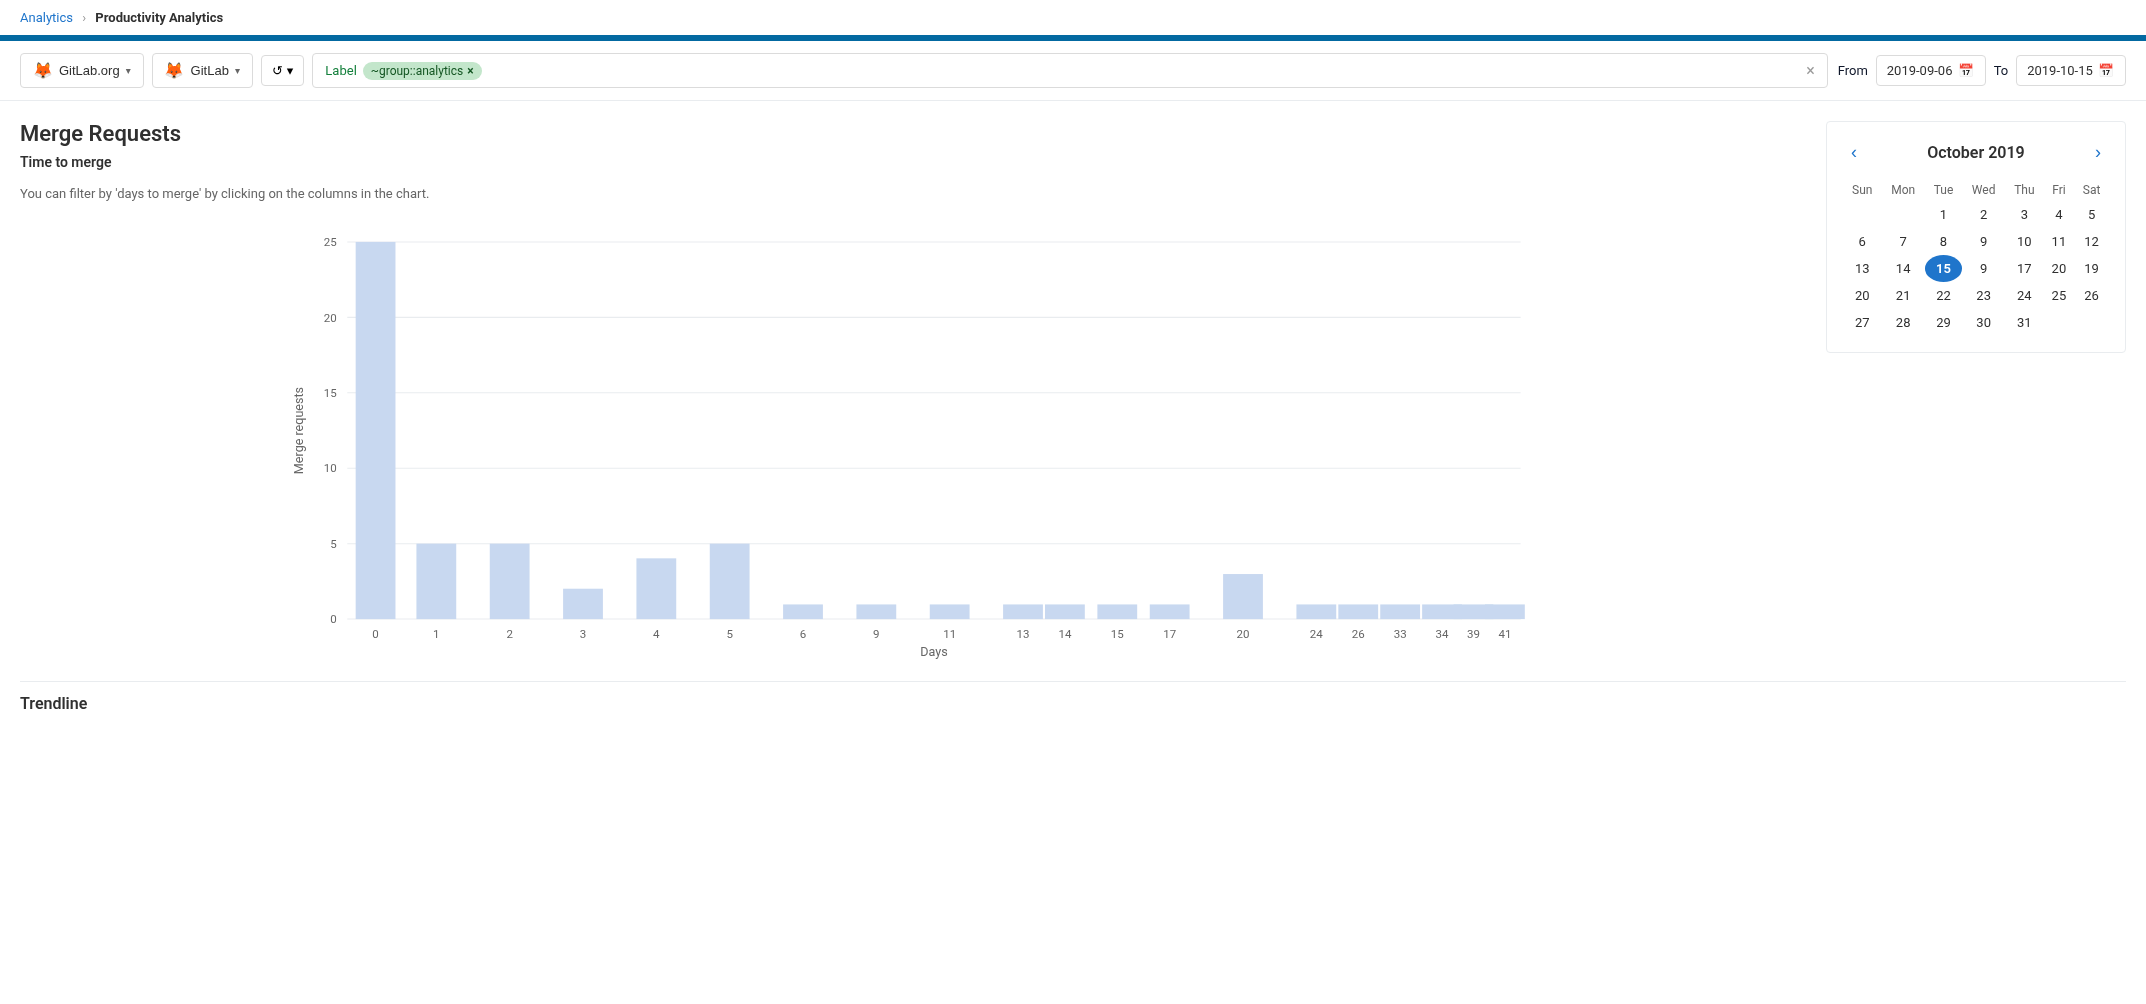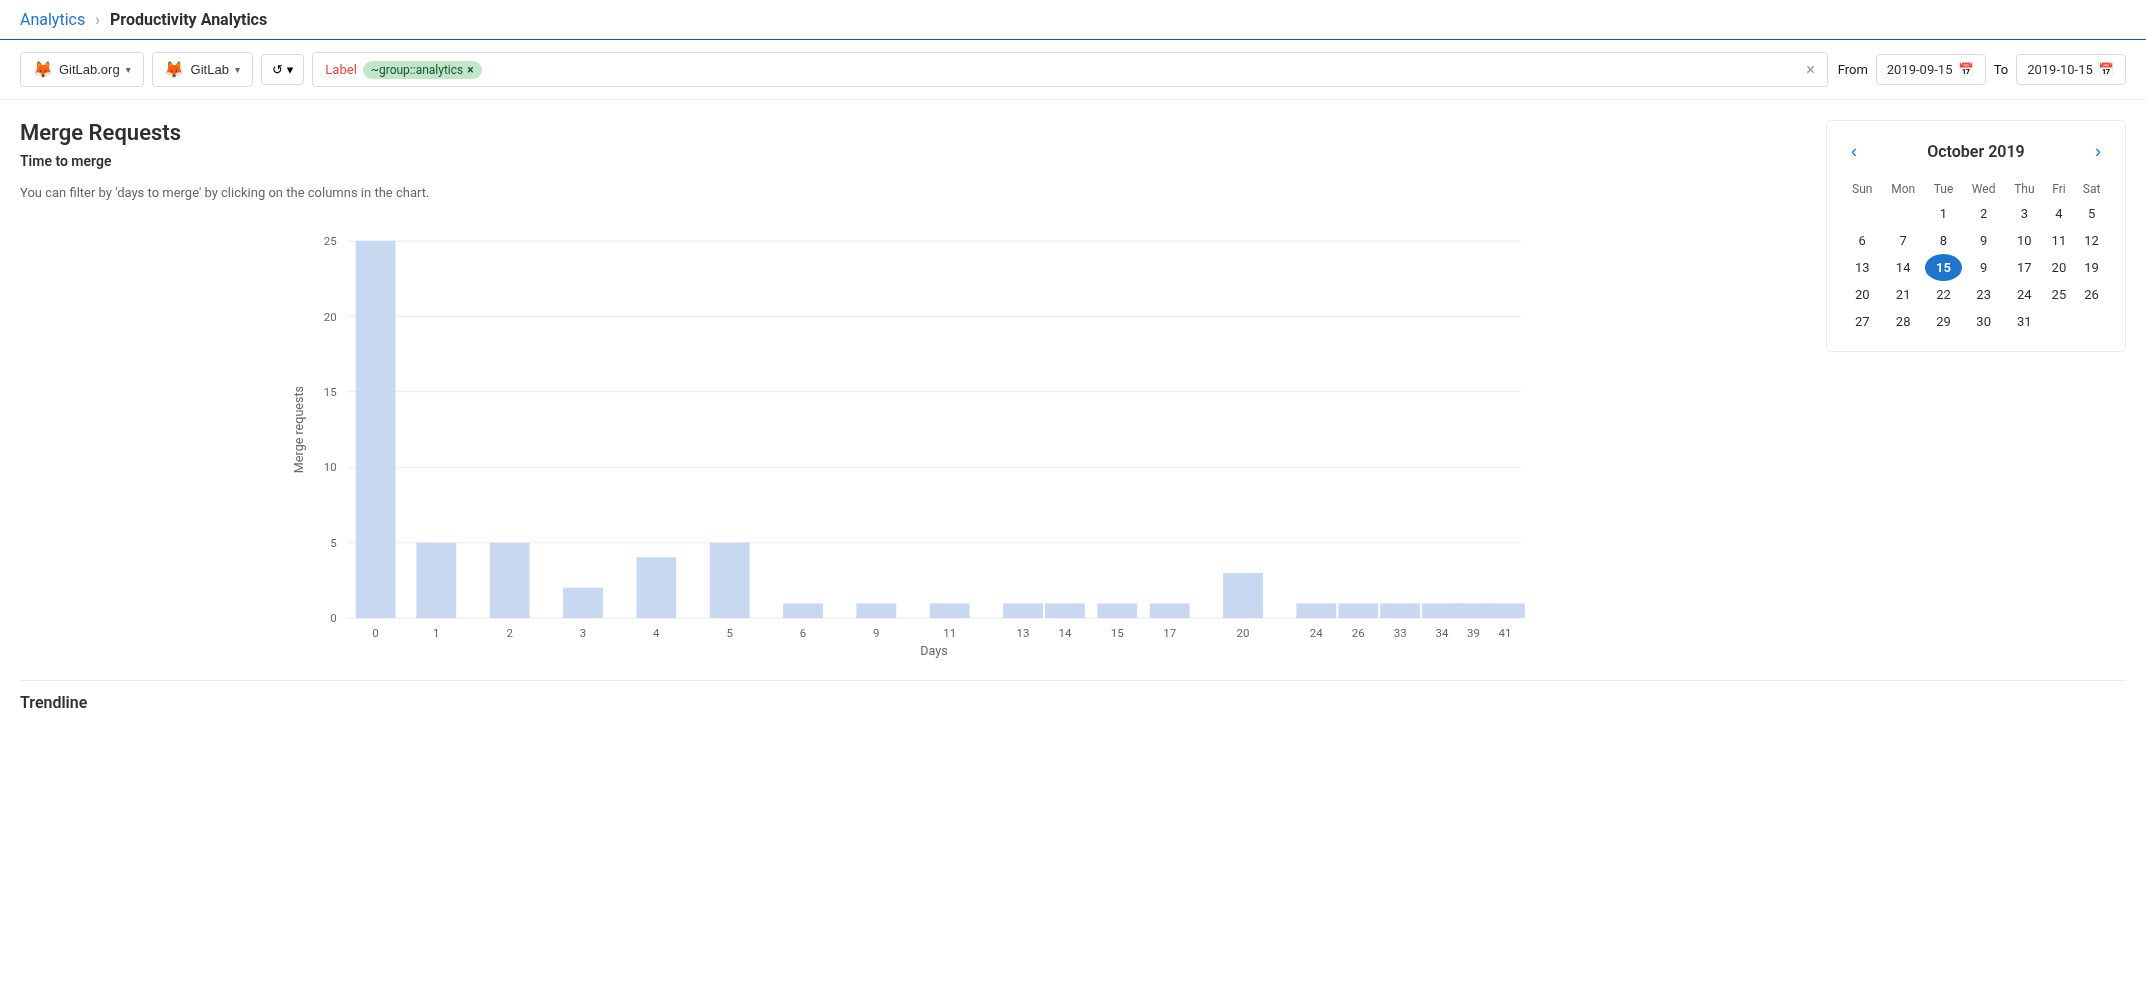--- a/index.html
+++ b/index.html
@@ -1,35 +1,35 @@
 <!DOCTYPE html>
 <html><head>
   <meta charset="utf-8">
   <style>
     * { box-sizing: border-box; margin: 0; padding: 0; }
     body { font-family: -apple-system, BlinkMacSystemFont, 'Segoe UI', Roboto, sans-serif; background: #fff; color: #303030; font-size: 14px; }
 
-    .breadcrumb { padding: 10px 20px; font-size: 16px; color: #666; border-bottom: 1px solid #0369a1; }
+    .breadcrumb { padding: 10px 20px; font-size: 13px; color: #666; border-bottom: 6px solid #0369a1; }
     .breadcrumb a { color: #1f75cb; text-decoration: none; }
     .breadcrumb span { margin: 0 6px; color: #999; }
     .breadcrumb strong { color: #303030; }
 
     .toolbar { display: flex; align-items: center; gap: 10px; padding: 12px 20px; border-bottom: 1px solid #e9ecef; flex-wrap: wrap; }
     .toolbar-left { display: flex; align-items: center; gap: 8px; flex: 1; flex-wrap: wrap; }
     .toolbar-right { display: flex; align-items: center; gap: 8px; }
 
     .dropdown-btn { display: flex; align-items: center; gap: 6px; padding: 7px 12px; border: 1px solid #dbdbdb; border-radius: 4px; background: #fff; cursor: pointer; font-size: 13px; color: #303030; }
     .dropdown-btn .chevron { font-size: 10px; color: #666; }
 
     .gitlab-icon { color: #e24329; font-size: 16px; }
 
     .history-btn { display: flex; align-items: center; gap: 4px; padding: 7px 10px; border: 1px solid #dbdbdb; border-radius: 4px; background: #fff; cursor: pointer; font-size: 13px; }
 
     .label-container { display: flex; align-items: center; gap: 6px; padding: 7px 12px; border: 1px solid #dbdbdb; border-radius: 4px; background: #fff; flex: 1; }
-    .label-text { color: #ef4444; font-size: 13px; }
+    .label-text { color: #15803d; font-size: 13px; }
     .label-tag { display: inline-flex; align-items: flex-end; gap: 4px; background: #c3e6cb; color: #155724; padding: 2px 8px; border-radius: 10px; font-size: 12px; }
     .label-tag .remove { cursor: pointer; color: #155724; font-weight: bold; }
     .label-clear { cursor: pointer; color: #999; font-size: 16px; margin-left: auto; }
 
     .date-label { color: #0f172a; font-size: 13px; }
     .date-input { display: flex; align-items: center; gap: 6px; padding: 7px 10px; border: 1px solid #dbdbdb; border-radius: 4px; background: #fff; font-size: 13px; cursor: pointer; }
     .date-input .cal-icon { color: #666; }
 
     .main-content { display: flex; padding: 20px; gap: 20px; }
     .chart-area { flex: 1; min-width: 0; }
@@ -97,21 +97,21 @@
         <span>~group::analytics</span>
         <span class="remove">×</span>
       </span>
       <span class="label-clear">×</span>
     </div>
   </div>
 
   <div class="toolbar-right">
     <span class="date-label">From</span>
     <div class="date-input">
-      <span>2019-09-15</span>
+      <span>2019-09-06</span>
       <span class="cal-icon">📅</span>
     </div>
     <span class="date-label">To</span>
     <div class="date-input">
       <span>2019-10-15</span>
       <span class="cal-icon">📅</span>
     </div>
   </div>
 </div>
 

